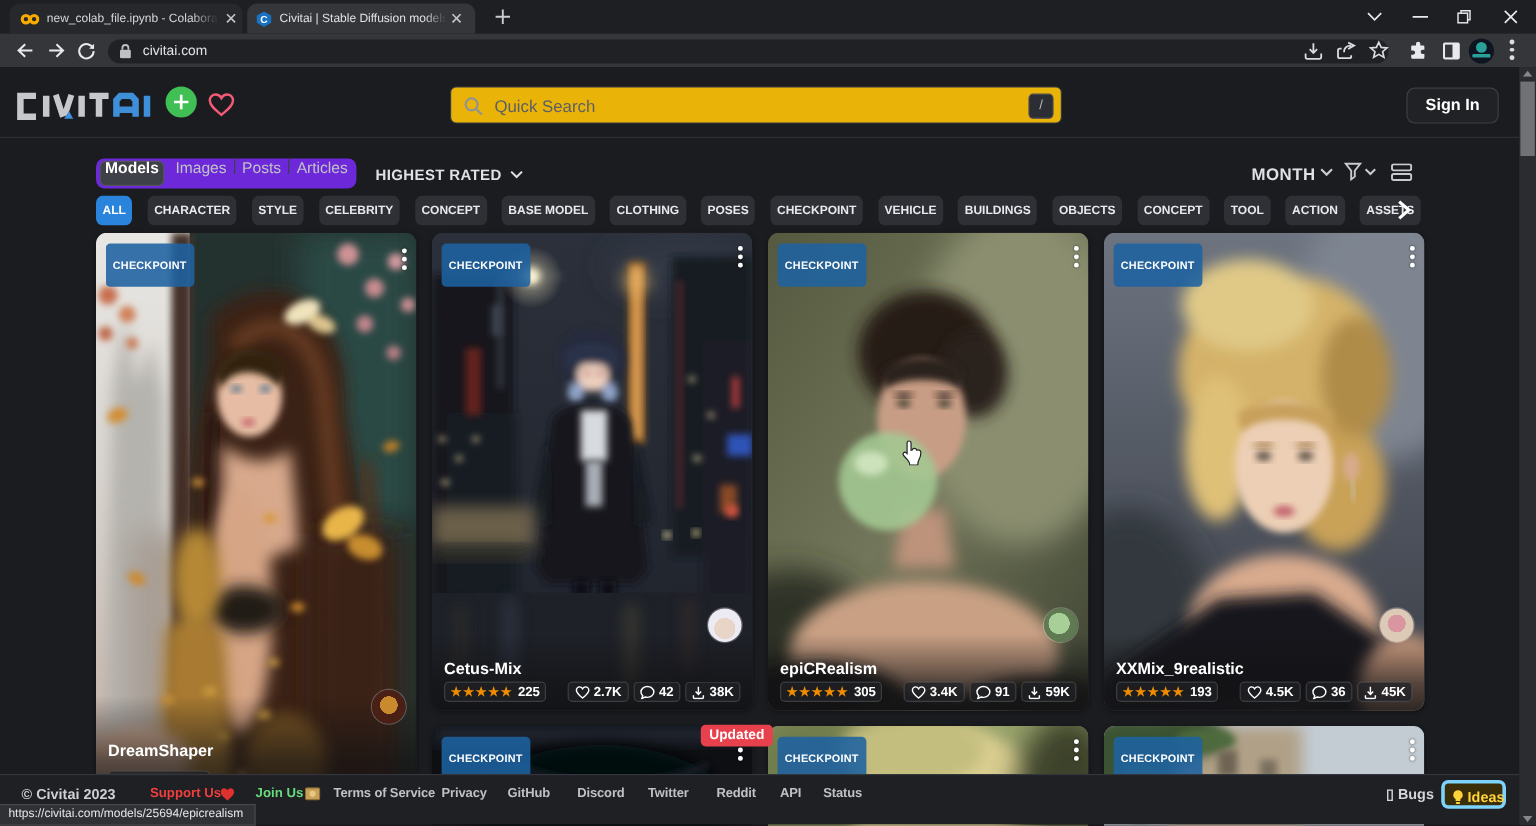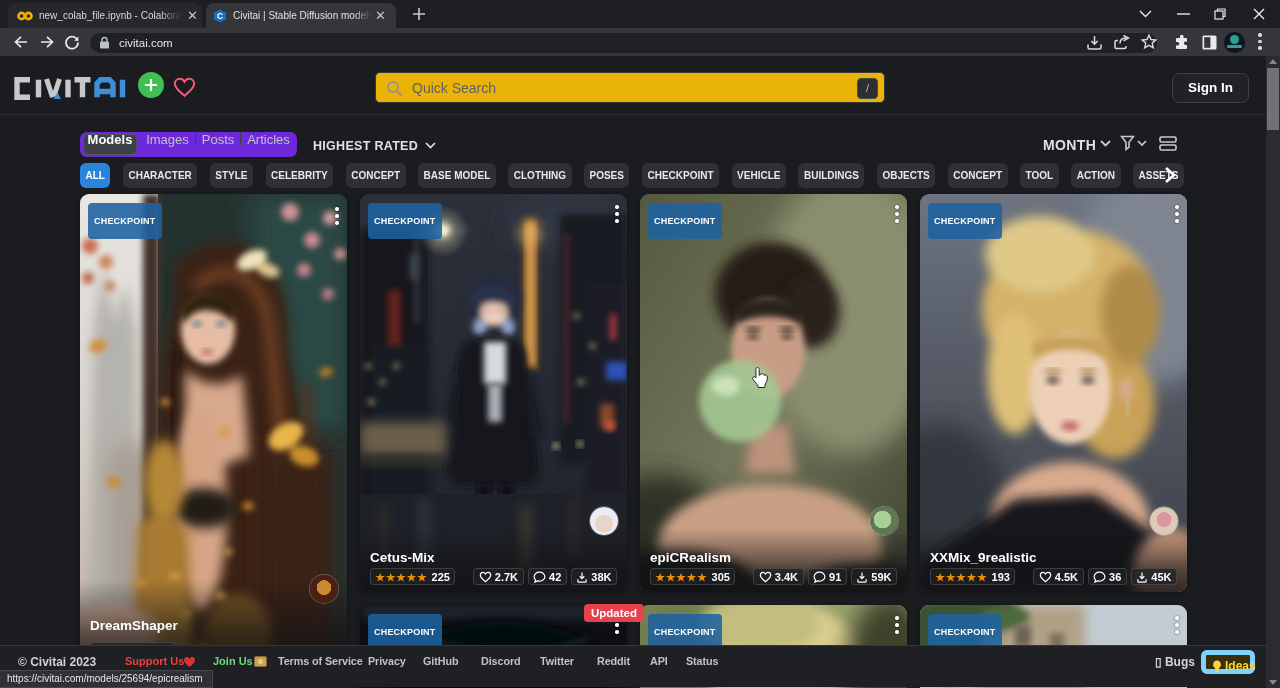--- a/index.html
+++ b/index.html
@@ -611,21 +611,21 @@
         </svg>
       <span class="fit b2" style="left:278px">Terms of Service</span>
       <span class="fit b2" style="left:368px">Privacy</span>
       <span class="fit b2" style="left:423px">GitHub</span>
       <span class="fit b2" style="left:481px">Discord</span>
       <span class="fit b2" style="left:540px">Twitter</span>
       <span class="fit b2" style="left:597px">Reddit</span>
       <span class="fit b2" style="left:650px">API</span>
       <span class="fit b2" style="left:686px">Status</span>
       <span class="fit" style="left:1155px;color:#d3d5d8;font-weight:bold;font-size:12px">▯ Bugs</span>
-      <div class="fit" style="left:1201px;top:4px;width:54px;height:24px;background:#3a2e0a;border:5px solid #7dd3fc;border-radius:6px;color:#ffd43b;font-weight:bold;font-size:12px;line-height:22px"><svg style="position:absolute;left:6px;top:5px" width="10" height="13" viewBox="0 0 10 13">
+      <div class="fit" style="left:1201px;top:4px;width:54px;height:24px;background:#3a2e0a;border:3px solid #7dd3fc;border-radius:6px;color:#ffd43b;font-weight:bold;font-size:12px;line-height:22px"><svg style="position:absolute;left:6px;top:5px" width="10" height="13" viewBox="0 0 10 13">
             <path d="M5 0.5a4 4 0 0 1 2 7.4V9.5H3V7.9A4 4 0 0 1 5 0.5z" fill="#ffd43b"></path>
             <rect x="3.2" y="10.3" width="3.6" height="1.6" rx="0.8" fill="#ffd43b"></rect>
           </svg><span style="margin-left:19px">Ideas</span></div>
     </div>
   </div>
 
   <div id="scroll"></div>
   <div id="thumb"></div>
   <svg class="abs" style="left:1269px;top:59px" width="8" height="5" viewBox="0 0 8 5">
       <path d="M4 0L8 5H0z" fill="#85878b"></path>

